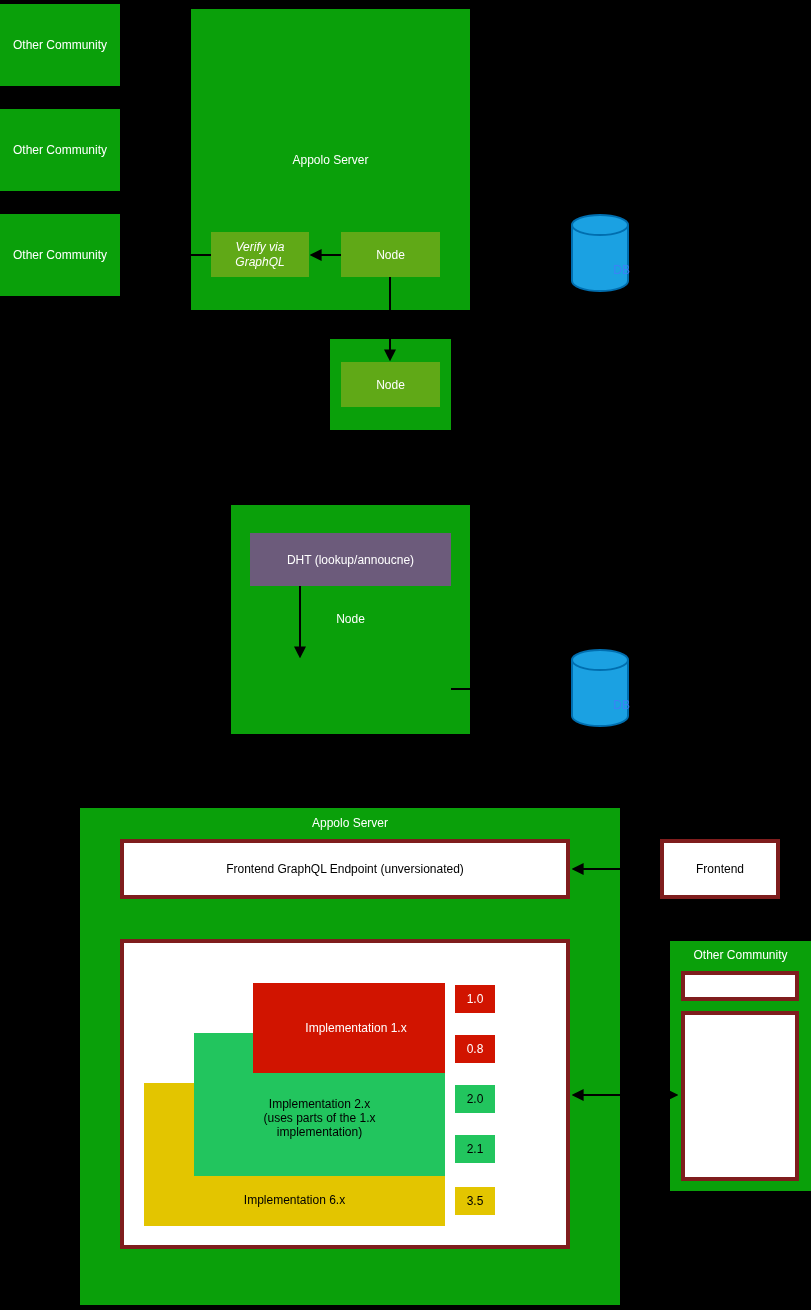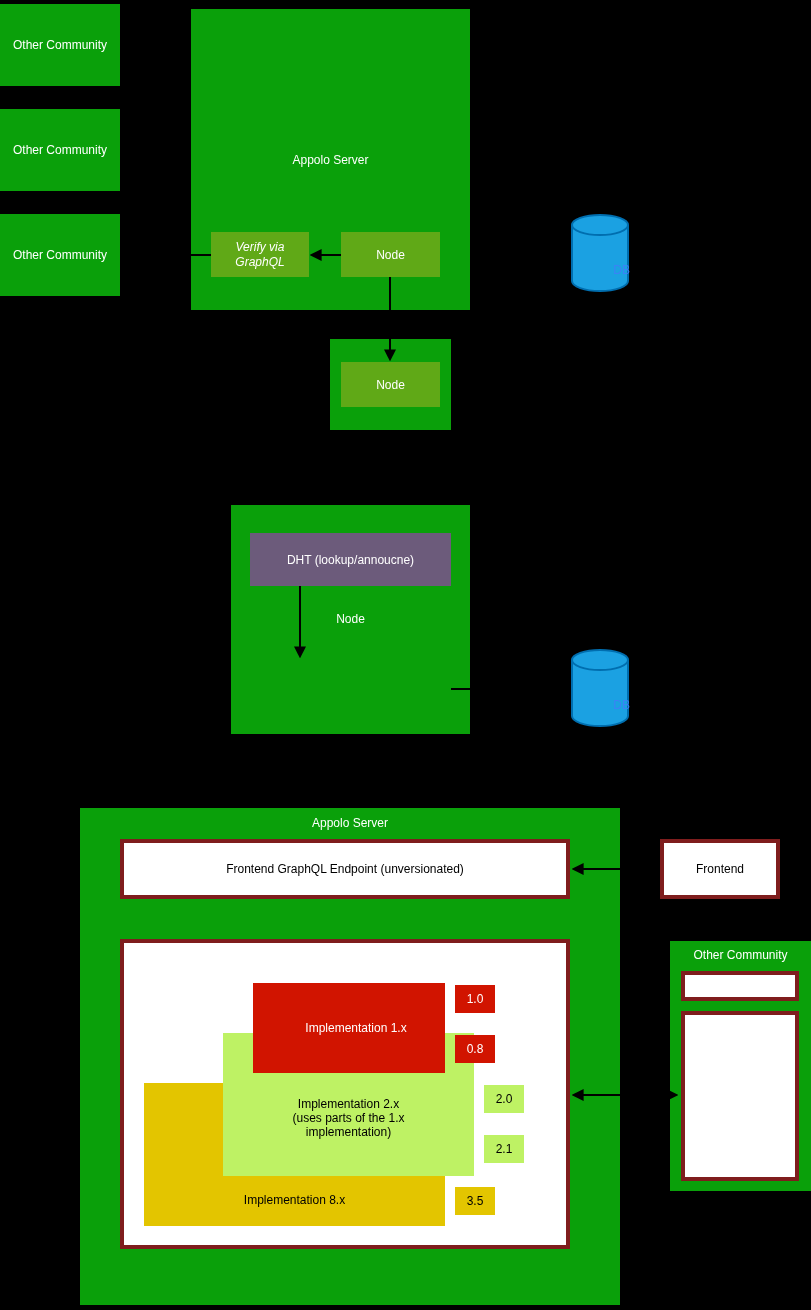--- a/index.html
+++ b/index.html
@@ -8,21 +8,21 @@
   #canvas {
     position:relative; width:811px; height:1310px;
     background:#000; overflow:hidden; font-size:12px; color:#000;
   }
   .box { position:absolute; }
   .green  { background:#0aa00a; color:#fff; }
   .olive  { background:#60a917; color:#fff; }
   .purple { background:#6c5b7b; color:#fff; }
   .white-box { background:#fff; color:#000; border:4px solid #7f1d1d; }
   .impl-red    { background:#d11400; color:#fff; }
-  .impl-orange { background:#bef264; color:#000;margin-left:29px; }
+  .impl-orange { background:#22c55e; color:#000; }
   .impl-yellow { background:#e3c500; color:#000; }
   .flex-center { display:flex; align-items:center; justify-content:center; text-align:center; }
   .pre { white-space:pre-line; line-height:15px;font-style:italic; }
   .mid-label { position:absolute; left:0; right:0; top:50%; transform:translateY(-50%); text-align:center; }
   .top-label { position:absolute; left:0; right:0; top:7px; text-align:center; }
   .abs-label { position:absolute; left:0; right:0; text-align:center; line-height:14px; white-space:pre-line; }
   .ver { left:331px; width:40px; height:28px; }
   .db-wrap { width:60px; height:80px; }
   .db-label { position:absolute; left:0; right:0; top:50px; text-align:right; color:#3b82f6; }
   #arrows { position:absolute; left:0; top:0; z-index:10; pointer-events:none; }
@@ -87,21 +87,21 @@
   <div class="box green" style="left:80px;top:808px;width:540px;height:497px">
     <div class="top-label" style="top:8px">Appolo Server</div>
 
     <div class="box white-box flex-center" style="left:40px;top:31px;width:450px;height:60px">
       <span>Frontend GraphQL Endpoint (unversionated)</span>
     </div>
 
     <div class="box white-box" style="left:40px;top:131px;width:450px;height:310px">
 
       <div class="box impl-yellow z1" style="left:20px;top:140px;width:301px;height:143px">
-        <div class="abs-label" style="top:110px">Implementation 8.x</div>
+        <div class="abs-label" style="top:110px">Implementation 6.x</div>
       </div>
 
       <div class="box impl-orange z2" style="left:70px;top:90px;width:251px;height:143px">
         <div class="abs-label" style="top:64px">Implementation 2.x
 (uses parts of the 1.x
 implementation)</div>
       </div>
 
       <div class="box impl-red flex-center z3" style="left:129px;top:40px;width:192px;height:90px">
         <span>Implementation 1.x</span>

